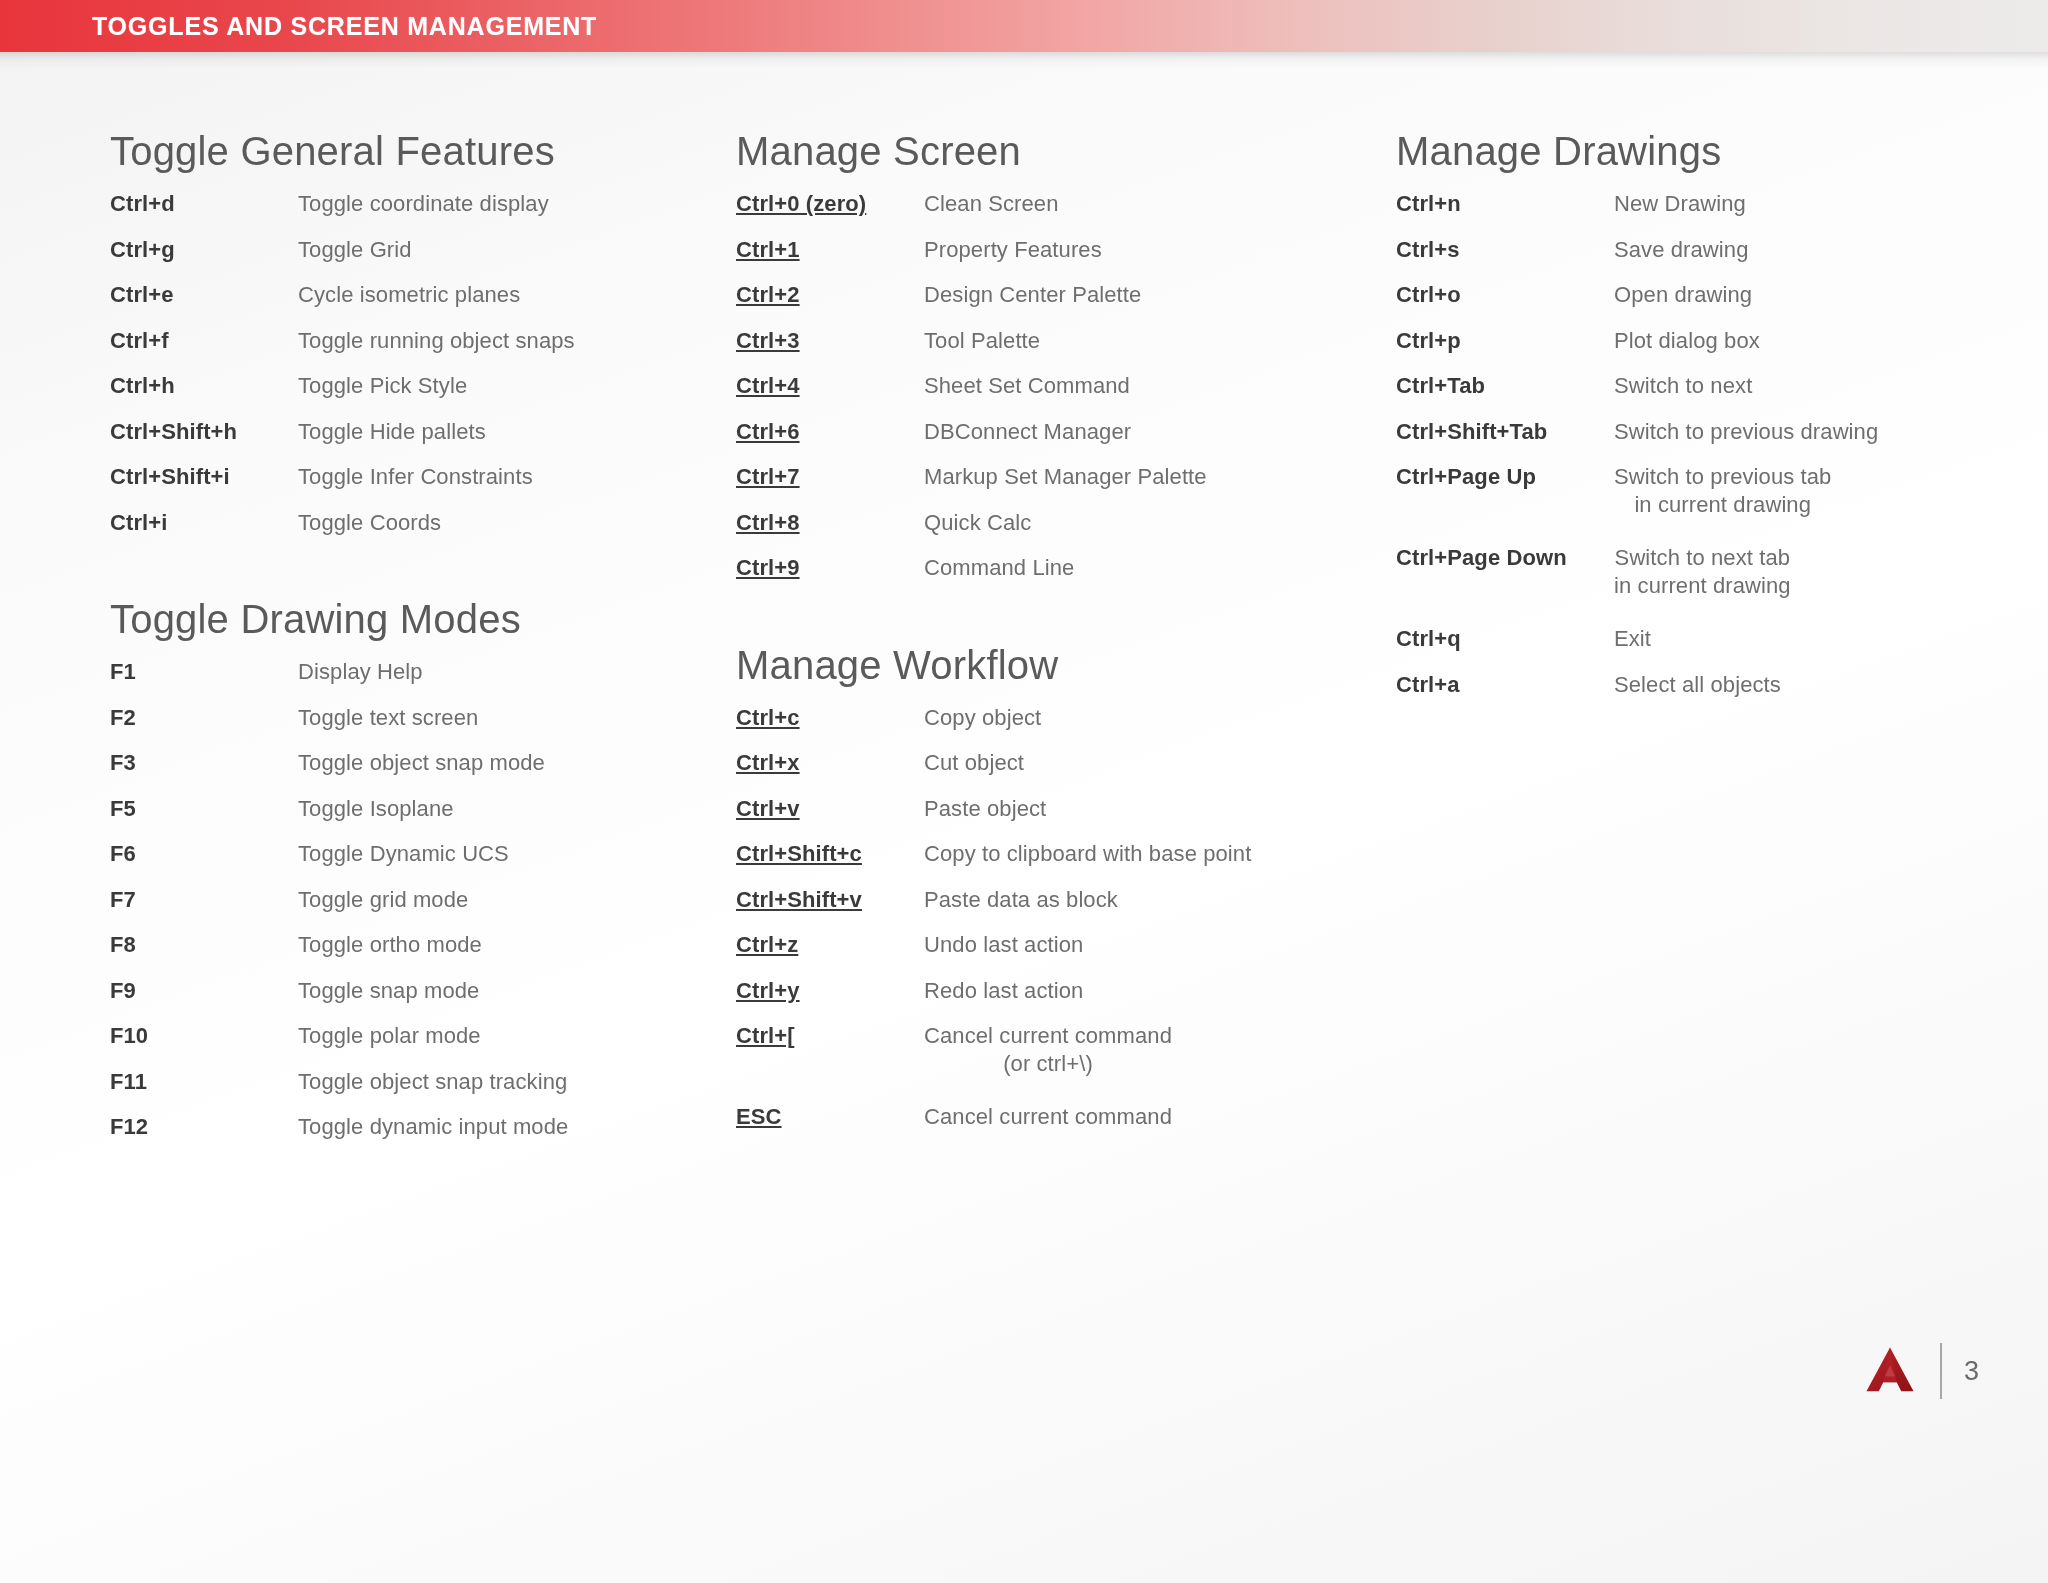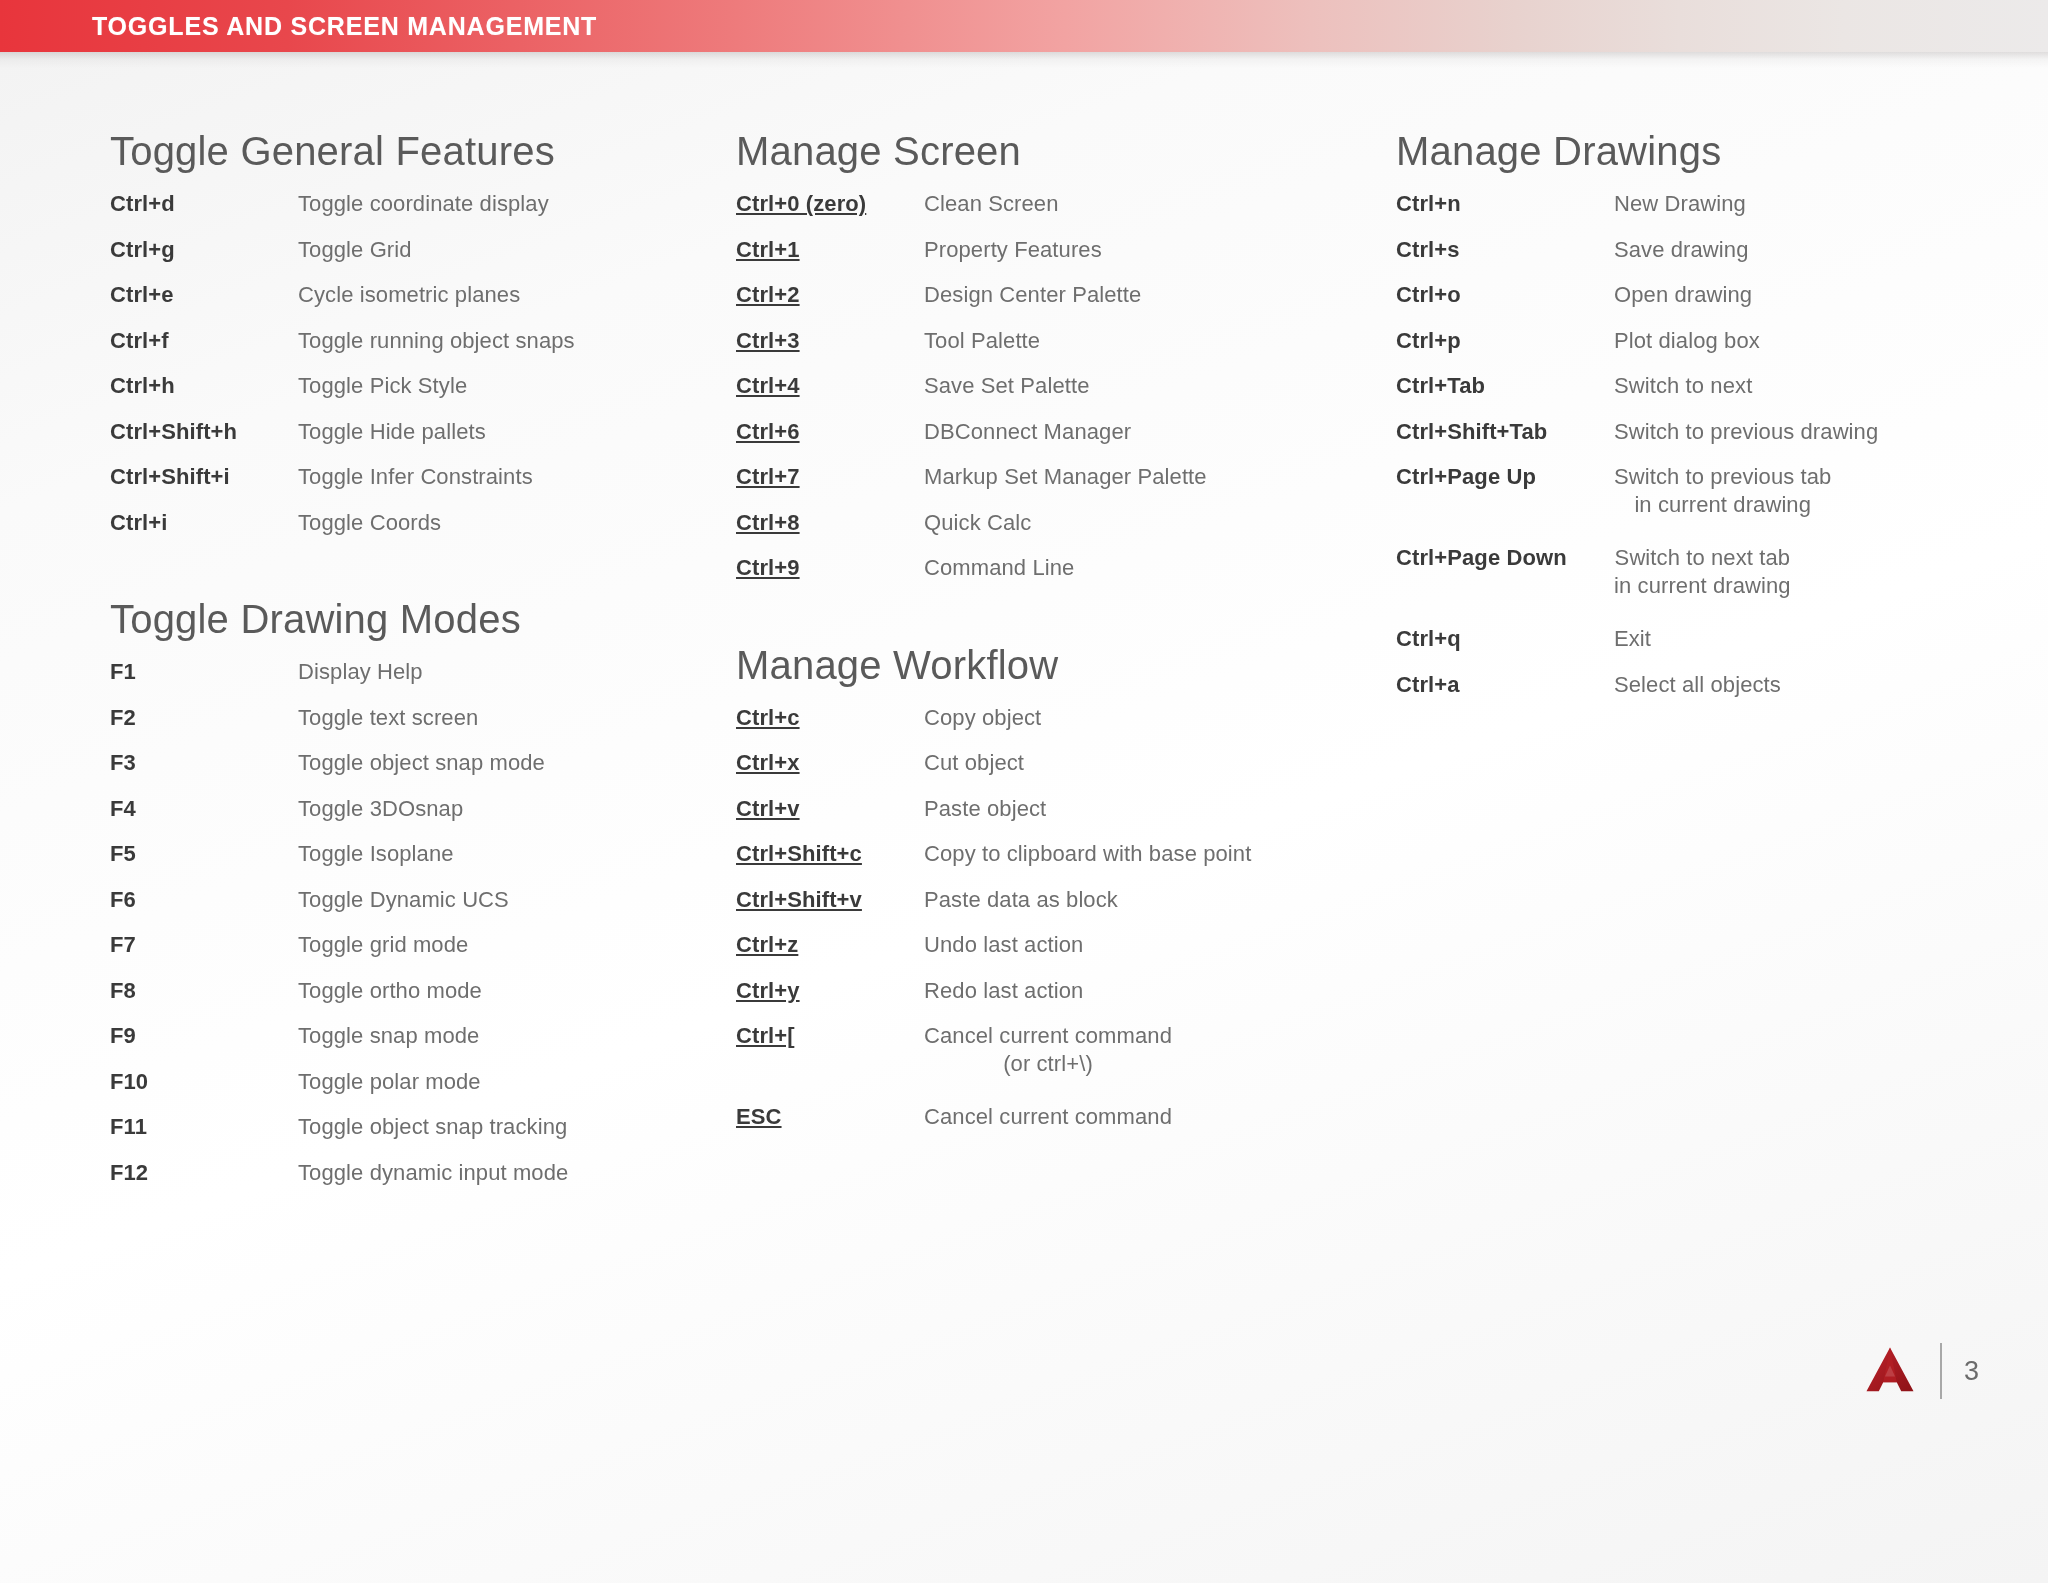--- a/index.html
+++ b/index.html
@@ -162,24 +162,20 @@
           </div>
           <div class="row">
             <span class="key">F2</span>
             <span class="desc">Toggle text screen</span>
           </div>
           <div class="row">
             <span class="key">F3</span>
             <span class="desc">Toggle object snap mode</span>
           </div>
           <div class="row">
-            <span class="key">F4</span>
-            <span class="desc">Toggle 3DOsnap</span>
-          </div>
-          <div class="row">
             <span class="key">F5</span>
             <span class="desc">Toggle Isoplane</span>
           </div>
           <div class="row">
             <span class="key">F6</span>
             <span class="desc">Toggle Dynamic UCS</span>
           </div>
           <div class="row">
             <span class="key">F7</span>
             <span class="desc">Toggle grid mode</span>
@@ -225,21 +221,21 @@
           <div class="row">
             <span class="key">Ctrl+2</span>
             <span class="desc">Design Center Palette</span>
           </div>
           <div class="row">
             <span class="key">Ctrl+3</span>
             <span class="desc">Tool Palette</span>
           </div>
           <div class="row">
             <span class="key">Ctrl+4</span>
-            <span class="desc">Save Set Palette</span>
+            <span class="desc">Sheet Set Command</span>
           </div>
           <div class="row">
             <span class="key">Ctrl+6</span>
             <span class="desc">DBConnect Manager</span>
           </div>
           <div class="row">
             <span class="key">Ctrl+7</span>
             <span class="desc">Markup Set Manager Palette</span>
           </div>
           <div class="row">

